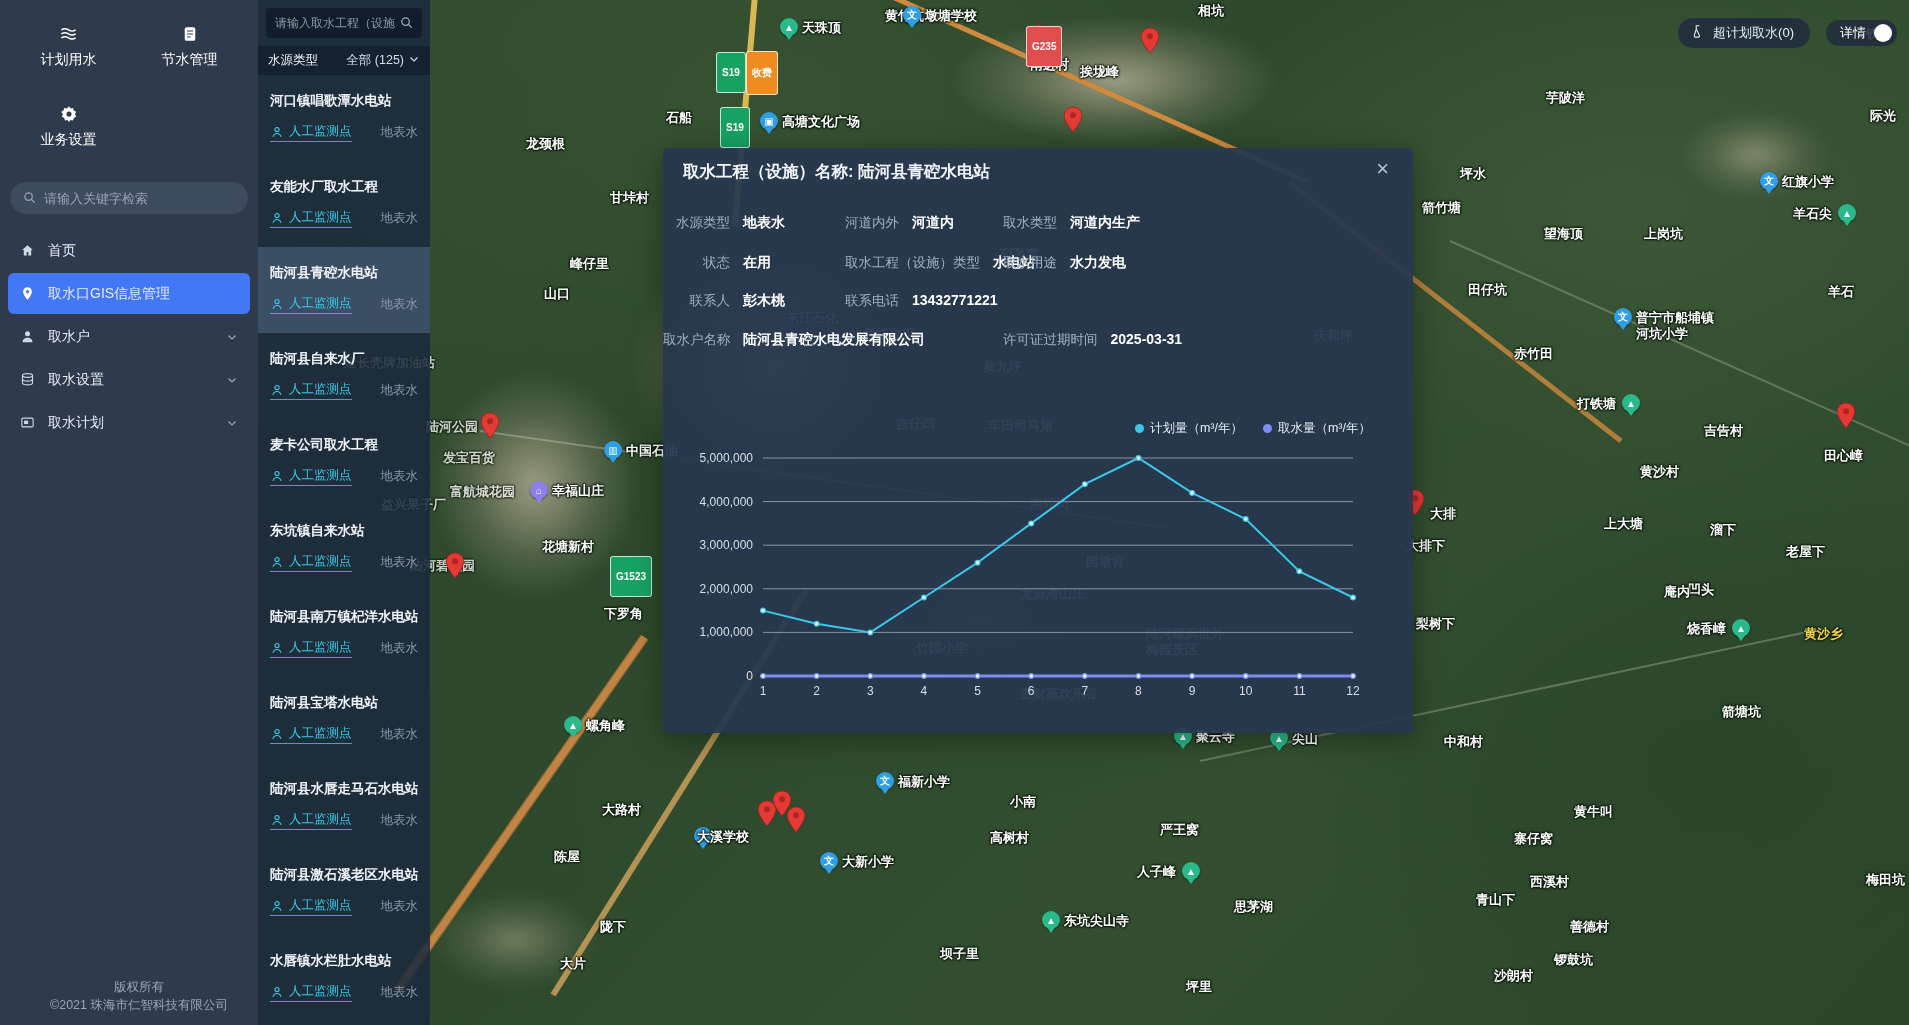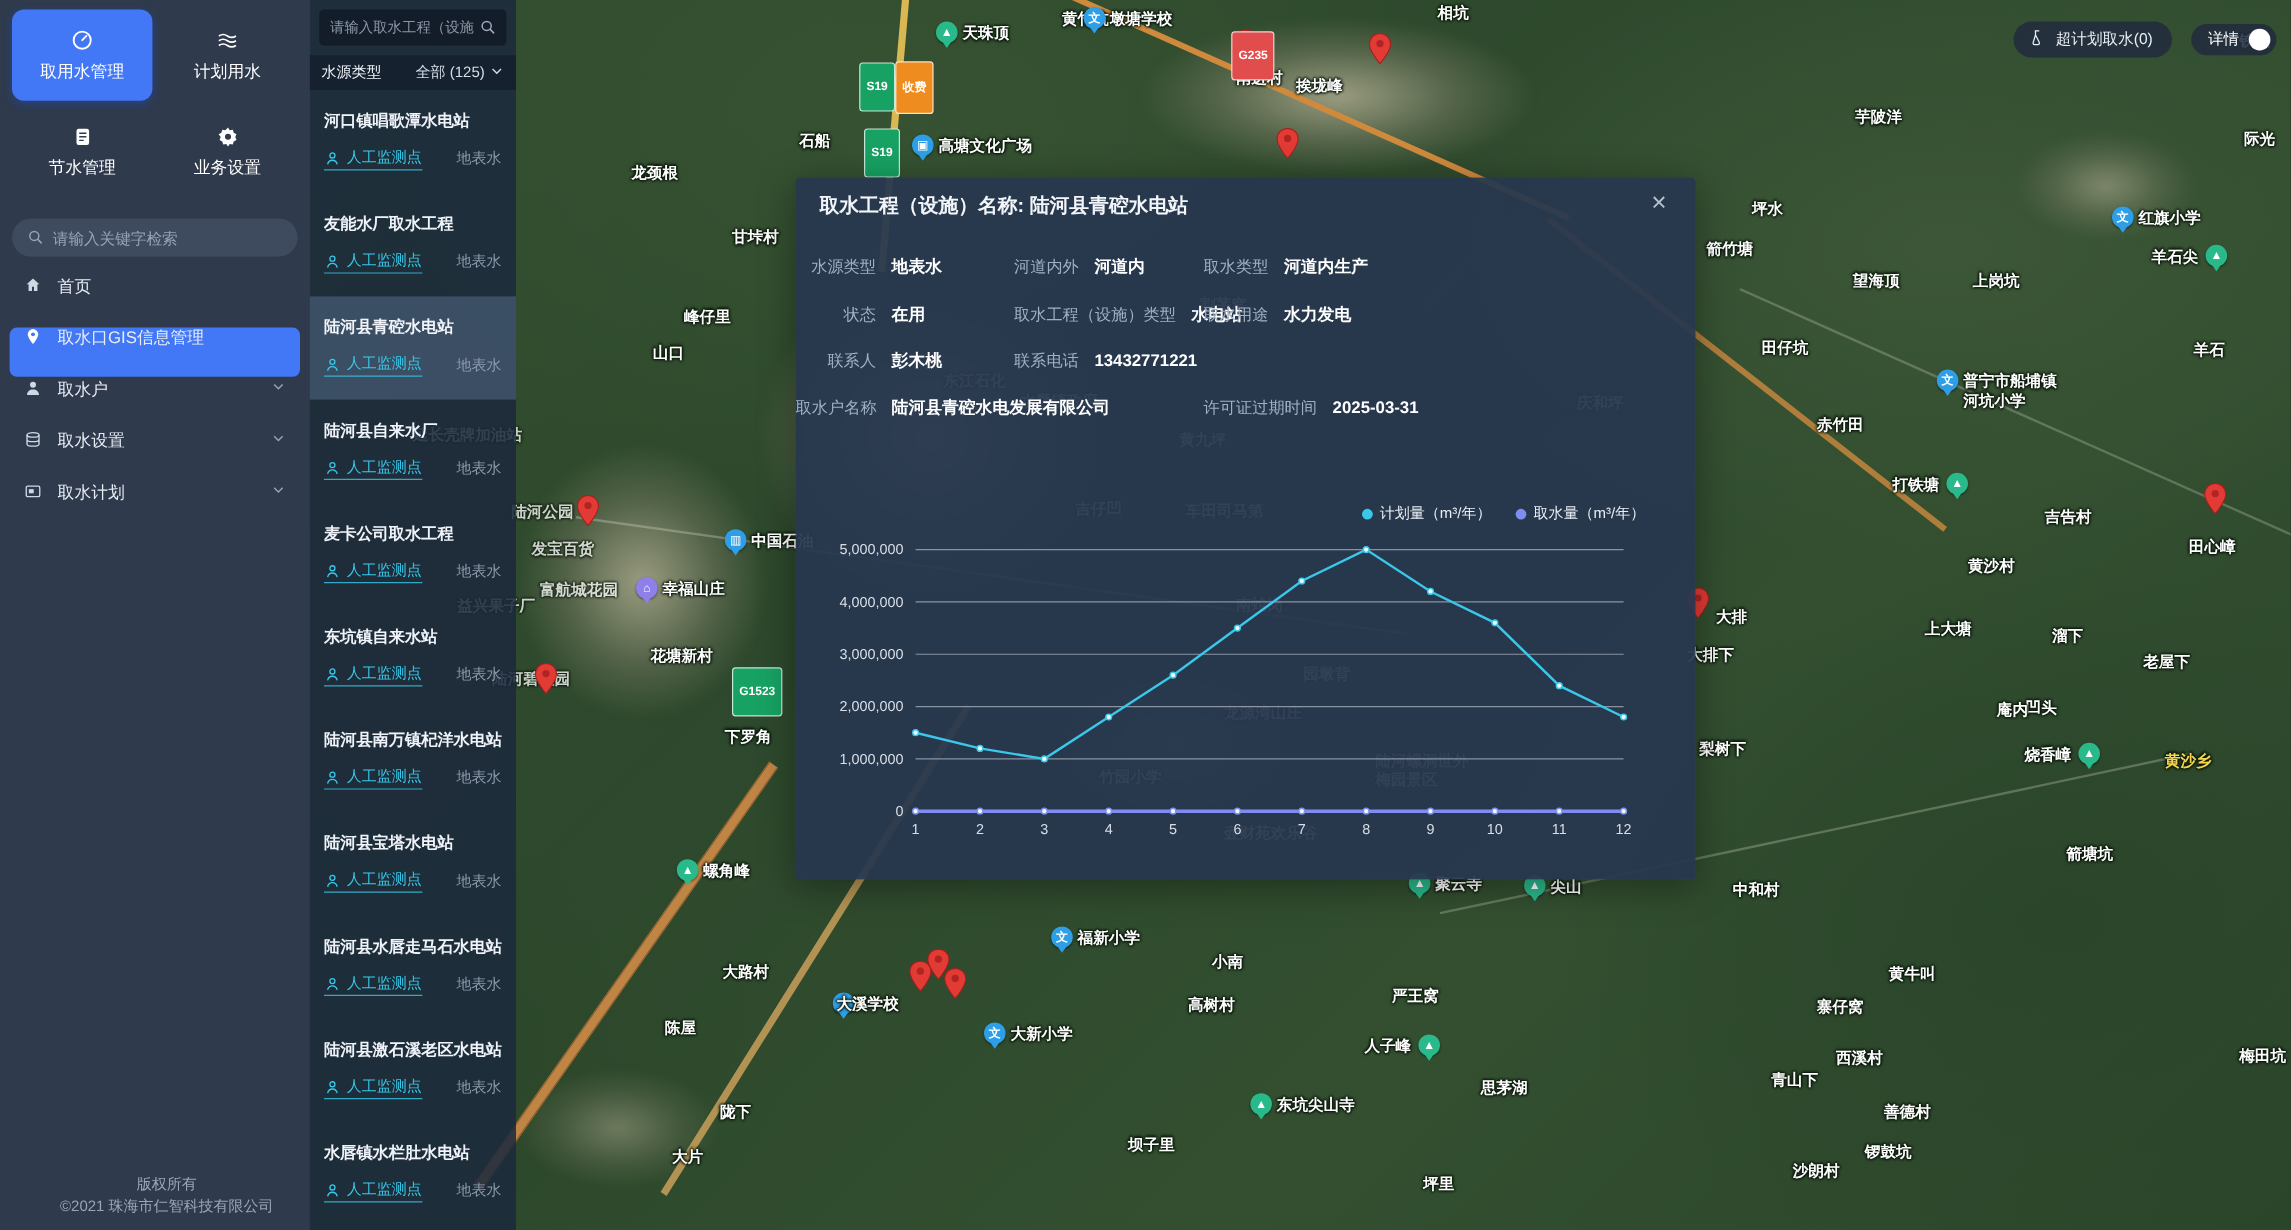--- a/index.html
+++ b/index.html
@@ -49,21 +49,21 @@
   .module-btn { height:76px; display:flex; flex-direction:column; align-items:center; justify-content:center; gap:7px;
     color:#fff; font-size:14px; border-radius:10px; cursor:pointer; }
   .module-btn.active { background:#4277f5; box-shadow:0 2px 8px rgba(30,80,220,.4); }
   .module-btn .micon { width:20px; height:20px; display:flex; align-items:center; justify-content:center; }
   .side-search { margin:12px 10px 6px; position:relative; }
   .side-search input { width:100%; height:32px; border:none; outline:none; border-radius:16px; background:#3e4a5d;
     color:#dfe6ef; font-size:13px; padding:0 14px 0 34px; }
   .side-search input::placeholder { color:#97a3b4; }
   .side-search .sicon { position:absolute; left:12px; top:8px; color:#97a3b4; }
   .menu { margin-top:16px; display:flex; flex-direction:column; gap:2px; padding:0 8px; }
-  .menu-item { display:flex; align-items:flex-start; gap:12px; height:41px; padding:0 12px; color:#e7edf5; font-size:14px;
+  .menu-item { display:flex; align-items:center; gap:12px; height:41px; padding:0 12px; color:#e7edf5; font-size:14px;
     border-radius:6px; cursor:pointer; }
   .menu-item.active { background:#4277f5; }
   .menu-item .chev { margin-left:auto; color:#9aa6b8; display:flex; }
   .menu-item .mico { width:16px; display:flex; color:#cfd8e4; }
   .side-footer { position:absolute; bottom:10px; width:100%; text-align:center; color:#9aa5b6; font-size:12.5px; line-height:1.5;padding-left:20px; }
 
   
   .panel { position:absolute; left:258px; top:0; width:172px; height:1025px; background:rgba(28,41,60,.87); z-index:30; }
   .panel-search { margin:8px; position:relative; }
   .panel-search input { width:100%; height:30px; border:none; outline:none; border-radius:4px; background:rgba(16,25,38,.8);
@@ -474,29 +474,20 @@
                 </svg>
               </span>人工监测点</span>
             <span class="source">地表水</span>
           </div>
         </div>
       </div>
   </div>
 
   <div class="sidebar">
     <div class="modules" id="modules">
-        <div class="module-btn active">
-          <span class="micon">
-            <svg viewBox="0 0 24 24" width="19" height="19">
-              <circle cx="12" cy="12" r="9" fill="none" stroke="currentColor" stroke-width="2"></circle>
-              <path d="M12 12L16.5 7.5" stroke="currentColor" stroke-width="2" stroke-linecap="round"></path>
-            </svg>
-          </span>
-          <span>取用水管理</span>
-        </div>
         <div class="module-btn">
           <span class="micon">
             <svg viewBox="0 0 24 24" width="19" height="19">
               <path d="M3 7.5c3-2 6-2 9 0s6 2 9 0M3 12.5c3-2 6-2 9 0s6 2 9 0M3 17.5c3-2 6-2 9 0s6 2 9 0" fill="none" stroke="currentColor" stroke-width="1.8"></path>
             </svg>
           </span>
           <span>计划用水</span>
         </div>
         <div class="module-btn">
           <span class="micon">

